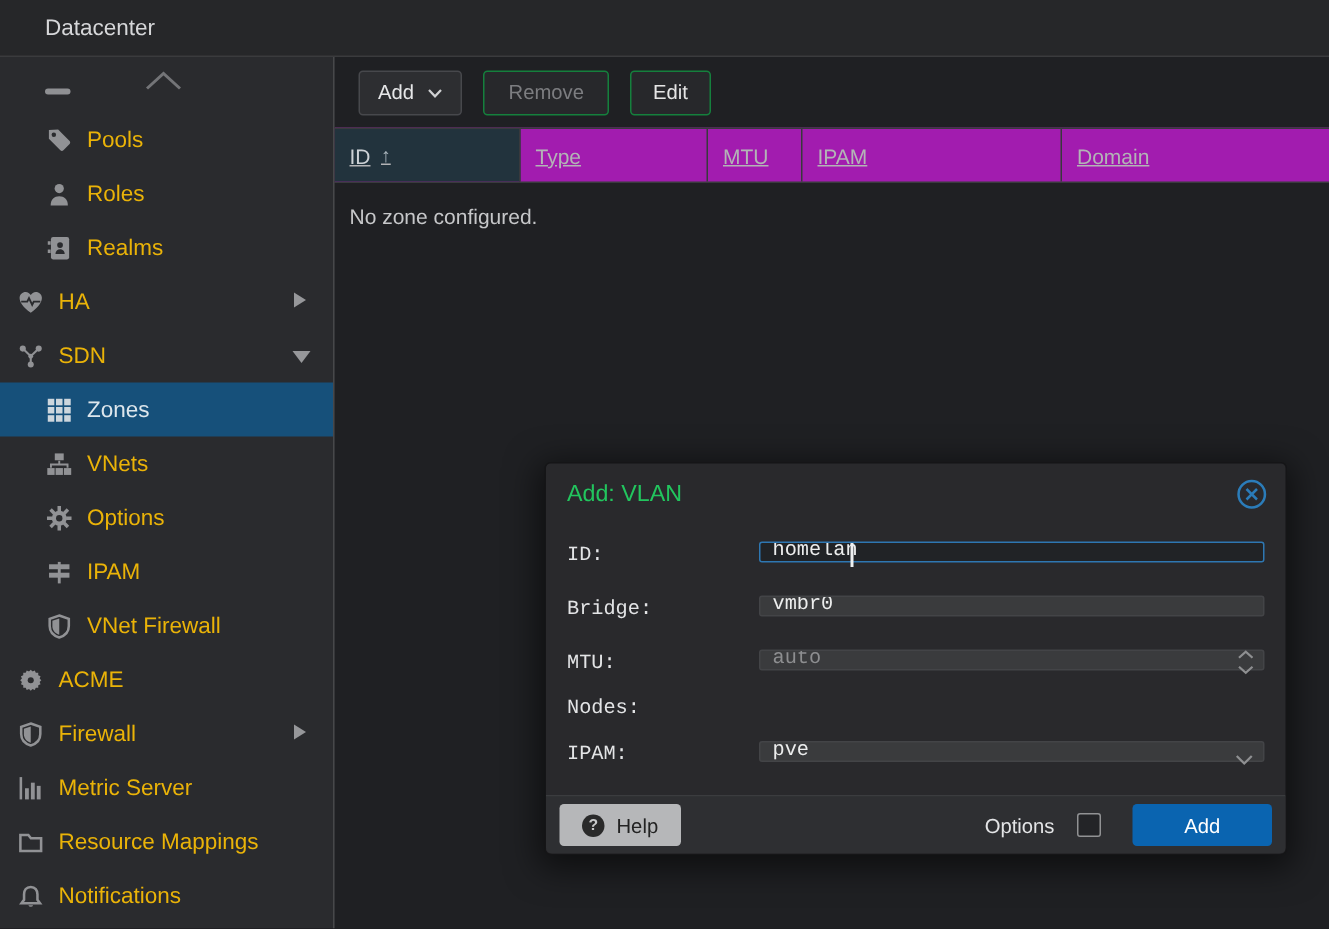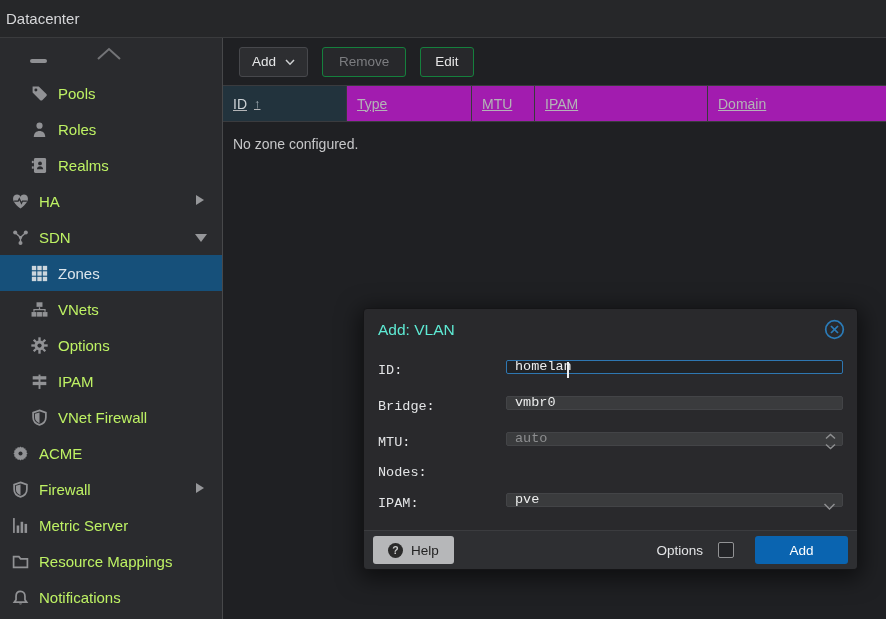--- a/index.html
+++ b/index.html
@@ -2,35 +2,35 @@
 <html><head>
 <meta charset="utf-8">
 <style>
   * { margin:0; padding:0; box-sizing:border-box; }
   html,body { width:886px; height:619px; overflow:hidden;
     font-family:"Liberation Sans","DejaVu Sans",sans-serif;
     background:#1e1f22; color:#c4c5c7; }
 
   
   .topbar { height:38px; background:#262729; border-bottom:1px solid #3a3b3d;
-    display:flex; align-items:center; padding-left:6px; }
+    display:flex; align-items:center; padding-left:30px; }
   .topbar-title { font-size:15px; color:#d6d7d9; }
 
   
   .layout { display:flex; height:581px; }
 
   
   .sidebar { width:223px; background:#2a2b2e; border-right:1px solid #47484a;
     position:relative; flex-shrink:0; }
   .clipped-row { height:37px; position:relative; }
   .clipped-dash { position:absolute; left:30px; top:21px; width:17px; height:4px;
     background:#8f9093; border-radius:2px; }
   .clipped-chev { position:absolute; left:96px; top:9px; }
   .side-item { height:36px; display:flex; align-items:center; position:relative;
-    font-size:15px; color:#bef264; cursor:default; }
+    font-size:15px; color:#eab308; cursor:default; }
   .side-item.lvl1 { padding-left:12px; }
   .side-item.lvl2 { padding-left:31px; }
   .side-item.selected { background:#16507a; color:#dde6ec; }
   .side-item .icon { width:17px; height:17px; margin-right:10px; flex-shrink:0; }
   .icon svg { display:block; width:100%; height:100%; }
   .ic { fill:#919295; }
   .selected .ic { fill:#ccd6dd; }
   .ic-stroke { fill:none; stroke:#919295; stroke-width:1.6; }
   .caret-right { position:absolute; right:18px; top:12px; width:0; height:0;
     border-top:5.5px solid transparent; border-bottom:5.5px solid transparent;
@@ -63,21 +63,21 @@
   .gh-domain { flex:1; border-right:none; }
   .sort-arrow { margin-left:7px; font-size:13px; color:#a8b3ba; }
   .grid-empty { padding:14px 0 0 10px; font-size:14px; color:#c6c7c9; }
 
   
   .dialog { position:absolute; left:363px; top:308px; width:495px;
     background:#29292c; border:1px solid #151517; border-radius:4px;
     box-shadow:0 5px 22px 4px rgba(0,0,0,0.55); z-index:10; }
   .dlg-titlebar { display:flex; align-items:center; justify-content:space-between;
     padding:10px 12px 8px 14px; }
-  .dlg-title { color:#5eead4; font-size:15.5px; }
+  .dlg-title { color:#22c55e; font-size:15.5px; }
   .dlg-close { width:21px; height:21px; cursor:pointer; }
   .dlg-body { padding:9px 14px 4px 14px;font-family:Liberation Mono, monospace; }
   .frow { display:flex; align-items:center; margin-bottom:10px; }
   .flabel { width:128px; font-size:13.5px; color:#e3e4e6; }
   .fctl { flex:1; position:relative; height:26px; }
   .fctl input { width:100%; height:14px; background:#3a3b3d;
     border:1px solid #434447; border-radius:2px; color:#eceded;
     font-size:13.5px; font-family:inherit; padding:0 8px; outline:none; }
   .fctl input::placeholder { color:#8d8e90; opacity:1; }
   .fctl.focused input { background:#212326; border:1px solid #2e77b2; }

